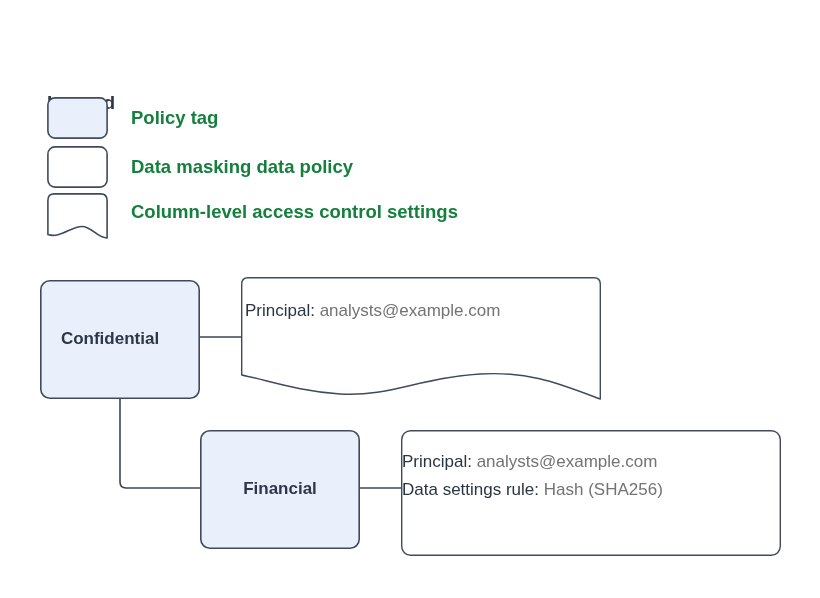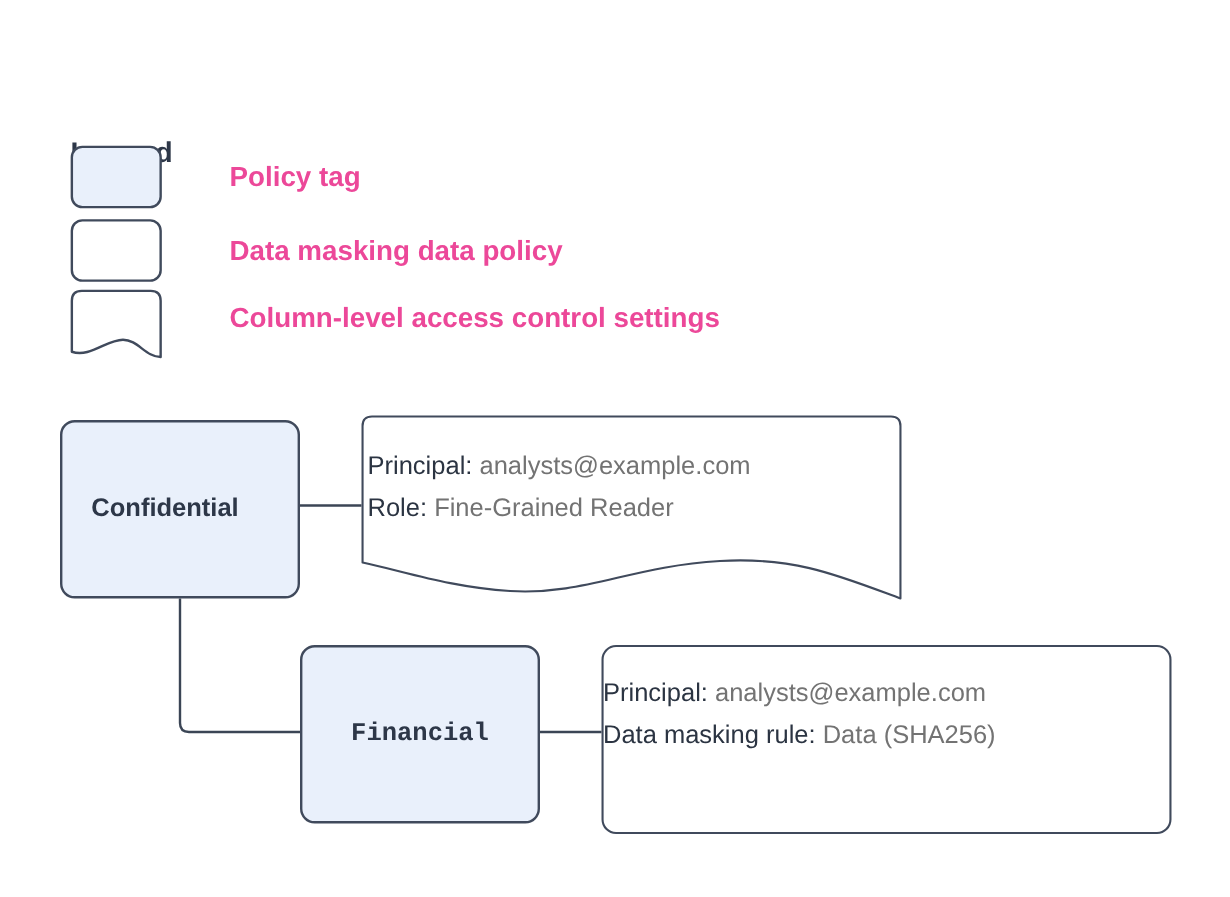--- a/index.html
+++ b/index.html
@@ -47,22 +47,21 @@
 
   .legend-label {
     position: absolute;
     left: 84px;
     top: 0;
     height: 42px;
     line-height: 42px;
     white-space: nowrap;
     font-size: 18.5px;
     font-weight: bold;
-    color: #ec4899;
-    margin-left: 22px;
+    color: #15803d;
   }
   #legend-row-2 .legend-label { line-height: 38px; }
 
   
   #diagram {
     position: absolute;
     left: 0;
     top: 0;
     width: 820px;
     height: 598px;
@@ -77,21 +76,21 @@
     position: absolute;
     display: flex;
     align-items: center;
     justify-content: center;
     font-size: 17px;
     font-weight: bold;
     color: #2d3748;
     white-space: nowrap;
   }
   #node-confidential-label { left: 40px;  top: 280px; width: 140px; height: 118px; }
-  #node-financial-label    { left: 200px; top: 430px; width: 160px; height: 118px; font-family: Liberation Mono, monospace; }
+  #node-financial-label    { left: 200px; top: 430px; width: 160px; height: 118px; }
 
   .callout-text {
     position: absolute;
     font-size: 17px;
     line-height: 28px;
     color: #3c4654;
     white-space: nowrap;
   }
   #callout-confidential-text { left: 245px; top: 297px; }
   #callout-financial-text    { left: 402px; top: 448px; }
@@ -164,28 +163,24 @@
 </div>
 
 <div class="node-label" id="node-confidential-label">Confidential</div>
 <div class="node-label" id="node-financial-label">Financial</div>
 
 <div class="callout-text" id="callout-confidential-text">
   <span class="callout-line">
     <span class="k">Principal:</span>
     <span class="v">analysts@example.com</span>
   </span>
-  <span class="callout-line">
-    <span class="k">Role:</span>
-    <span class="v">Fine-Grained Reader</span>
-  </span>
 </div>
 
 <div class="callout-text" id="callout-financial-text">
   <span class="callout-line">
     <span class="k">Principal:</span>
     <span class="v">analysts@example.com</span>
   </span>
   <span class="callout-line">
-    <span class="k">Data masking rule:</span>
-    <span class="v">Data (SHA256)</span>
+    <span class="k">Data settings rule:</span>
+    <span class="v">Hash (SHA256)</span>
   </span>
 </div>
 
 </body></html>

